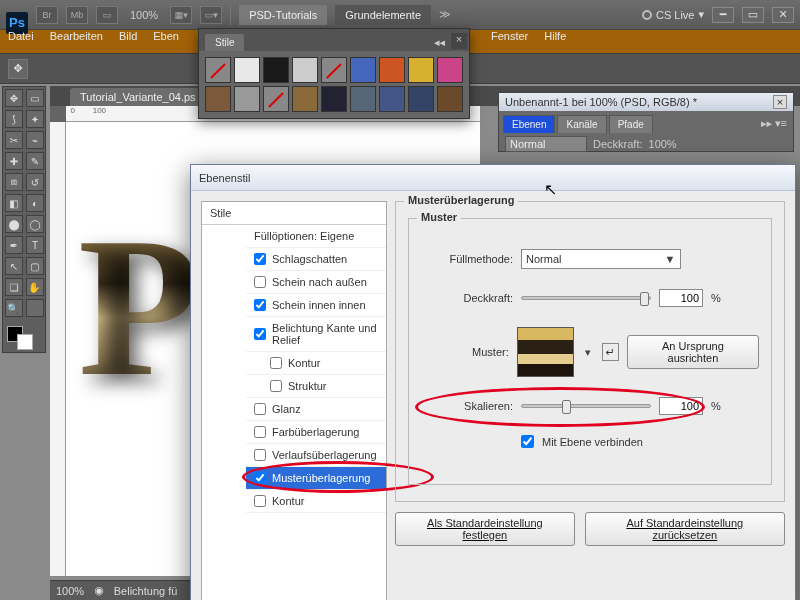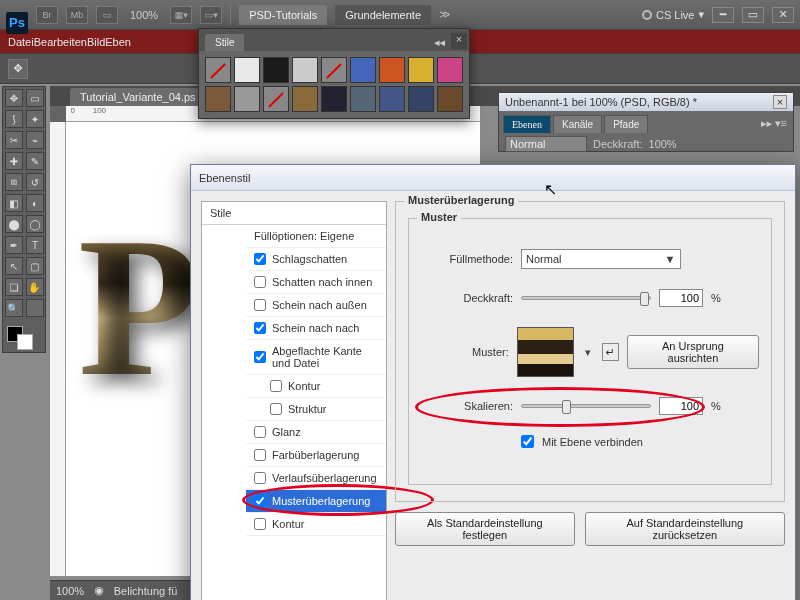--- a/index.html
+++ b/index.html
@@ -12,21 +12,21 @@
 .appbar .zoom { color:#ccc; padding:0 4px;}
 .appbar .sep { width:1px; height:20px; background:#777; }
 .appbar .tab { padding:4px 10px; color:#eee; background:#555; border-radius:2px 2px 0 0;}
 .appbar .tab.active { background:#7a7a7a; }
 .appbar .spacer { flex:1; }
 .cslive { color:#ddd; display:flex; align-items:center; gap:4px;}
 .cslive .dot{width:10px;height:10px;border-radius:50%;border:2px solid #bbb;}
 .winbtn { width:22px;height:16px;border:1px solid #888;background:#666;display:flex;align-items:center;justify-content:center;color:#ddd;}
 
 
-.menubar { background:#7f1d1d; height:24px; display:flex; align-items:center; padding:0 8px; color:#e8e8e8; border-bottom:1px solid #3e3e3e;}
+.menubar { background:#a16207; height:24px; display:flex; padding:0 8px; gap:16px; color:#e8e8e8; border-bottom:1px solid #3e3e3e;}
 .menubar span { cursor:default; }
 
 
 .optbar { background:#535353; height:30px; display:flex; align-items:center; padding:0 8px; gap:8px; color:#e8e8e8; border-bottom:1px solid #3e3e3e; white-space:nowrap; overflow:hidden;}
 .optbar .move-icon{width:20px;height:20px;border:1px solid #777;background:#666;display:flex;align-items:center;justify-content:center;}
 
 
 .toolbox { position:absolute; left:2px; top:86px; width:44px; background:#5e5e5e; border:1px solid #3e3e3e; padding:2px; display:grid; grid-template-columns:1fr 1fr; gap:3px;}
 .toolbox .tool{width:18px;height:18px;background:#6a6a6a;border:1px solid #404040;display:flex;align-items:center;justify-content:center;color:#ddd;font-size:10px;}
 .toolbox .swatches{grid-column:1/3;height:26px;position:relative;margin-top:4px;}
@@ -44,21 +44,21 @@
 .canvas { position:absolute; left:16px; top:16px; right:0; bottom:0; background:#fff; overflow:hidden;}
 .canvas .letter { position:absolute; left:12px; top:70px; font-size:200px; font-weight:900; font-family: Georgia, serif; color:#5a4a32; text-shadow: 8px 8px 18px rgba(0,0,0,0.6); background: linear-gradient(#c8a860,#3a2e1c 40%,#d8c088 55%,#2e2414); -webkit-background-clip: text; background-clip: text; -webkit-text-fill-color: transparent;}
 .statusbar{position:absolute;left:50px;bottom:0;height:20px;width:430px;background:#5a5a5a;color:#ddd;display:flex;align-items:center;padding:0 6px;gap:10px;font-size:10px;border-top:1px solid #3e3e3e;}
 
 
 .rightdoc { position:absolute; right:6px; top:92px; width:296px; height:60px; background:#6a6a6a; border:1px solid #444;}
 .rightdoc .titlebar{background:linear-gradient(#e8ecf3,#c9d2e0);height:18px;color:#333;padding:2px 6px;font-size:10px;display:flex;align-items:center;}
 .rightdoc .titlebar .x{margin-left:auto;width:14px;height:14px;border:1px solid #888;background:#ddd;text-align:center;line-height:12px;}
 .rightdoc .paneltabs{display:flex;background:#6a6a6a;height:22px;align-items:flex-end;padding-left:4px;gap:2px;}
 .rightdoc .ptab{background:#7a7a7a;color:#eee;padding:3px 8px;font-size:10px;border:1px solid #555;border-bottom:none;}
-.rightdoc .ptab.active{background:#0c4a6e;font-family:Liberation Serif, serif;}
+.rightdoc .ptab.active{background:#1d4ed8;}
 
 
 .stile-panel{position:absolute;left:198px;top:28px;width:272px;background:#666;border:1px solid #333;box-shadow:0 4px 12px rgba(0,0,0,0.5);z-index:5;}
 .stile-panel .head{height:22px;background:#535353;display:flex;align-items:flex-end;padding-left:6px;}
 .stile-panel .head .tab{background:#6f6f6f;color:#eee;padding:3px 10px;font-size:10px;border-radius:2px 2px 0 0;}
 .stile-panel .head .x{margin-left:auto;width:16px;height:16px;background:#444;color:#ccc;text-align:center;margin:2px;}
 .stile-panel .grid{padding:6px;display:grid;grid-template-columns:repeat(9,26px);gap:3px;}
 .stile-panel .sw{width:26px;height:26px;border:1px solid #333;background:#888;position:relative;}
 .stile-panel .sw.none::after{content:"";position:absolute;left:2px;right:2px;top:50%;border-top:2px solid #d00;transform:rotate(-45deg);}
 
@@ -76,21 +76,21 @@
 .fieldset{border:1px solid #bbb;padding:10px 12px 16px;margin-bottom:10px;position:relative;}
 .fieldset>.legend{position:absolute;top:-8px;left:8px;background:#ececec;padding:0 4px;color:#333;font-weight:bold;}
 .frow{display:flex;align-items:center;gap:8px;margin:20px 0;color:#333;}
 .frow .lbl{width:92px;text-align:right;}
 .frow select,.frow .combo{flex:0 0 160px;height:20px;border:1px solid #888;background:#fff;padding:0 4px;}
 .slider{flex:0 0 130px;height:4px;background:#c8c8c8;border:1px solid #999;position:relative;border-radius:2px;}
 .slider .thumb{position:absolute;top:-5px;width:9px;height:14px;background:#eaeaea;border:1px solid #777;border-radius:2px;}
 .numbox{width:44px;height:18px;border:1px solid #888;background:#fff;text-align:right;padding:0 3px;}
 .pattern-sw{width:60px;height:50px;border:1px solid #555;background:linear-gradient(#d8b860 25%,#2a2014 25% 55%,#e4cc90 55% 75%,#1c140c 75%);}
 .btn{background:linear-gradient(#fdfdfd,#e3e3e3);border:1px solid #8a8a8a;border-radius:3px;padding:4px 10px;color:#222;}
-.btnrow{display:flex;gap:10px;margin-top:6px;}
+.btnrow{display:flex;gap:10px;margin-top:6px;text-decoration:underline;}
 .red-ellipse{position:absolute;border:3px solid #e00020;border-radius:50%;pointer-events:none;}
 .dropdown-arrow{width:12px;text-align:center;color:#444;}
 .cursor{position:absolute;left:544px;top:180px;font-size:16px;color:#000;z-index:20;}
 </style>
 </head>
 <body>
 
 <div class="appbar">
   <div class="ps-icon">Ps</div>
   <div class="mini">Br</div>
@@ -231,33 +231,29 @@
       <div class="row">
           <span>Füllöptionen: Eigene</span>
         </div>
       <div id="style-items">
           <div class="row">
             <input type="checkbox" checked="" style="">
             <span>Schlagschatten</span>
           </div>
           <div class="row">
             <input type="checkbox" style="">
-            <span>Schatten nach innen</span>
-          </div>
-          <div class="row">
-            <input type="checkbox" style="">
             <span>Schein nach außen</span>
           </div>
           <div class="row">
             <input type="checkbox" checked="" style="">
-            <span>Schein nach nach</span>
-          </div>
-          <div class="row">
-            <input type="checkbox" checked="" style="">
-            <span>Abgeflachte Kante und Datei</span>
+            <span>Schein innen innen</span>
+          </div>
+          <div class="row">
+            <input type="checkbox" checked="" style="">
+            <span>Belichtung Kante und Relief</span>
           </div>
           <div class="row sub">
             <input type="checkbox" style="">
             <span>Kontur</span>
           </div>
           <div class="row sub">
             <input type="checkbox" style="">
             <span>Struktur</span>
           </div>
           <div class="row">

